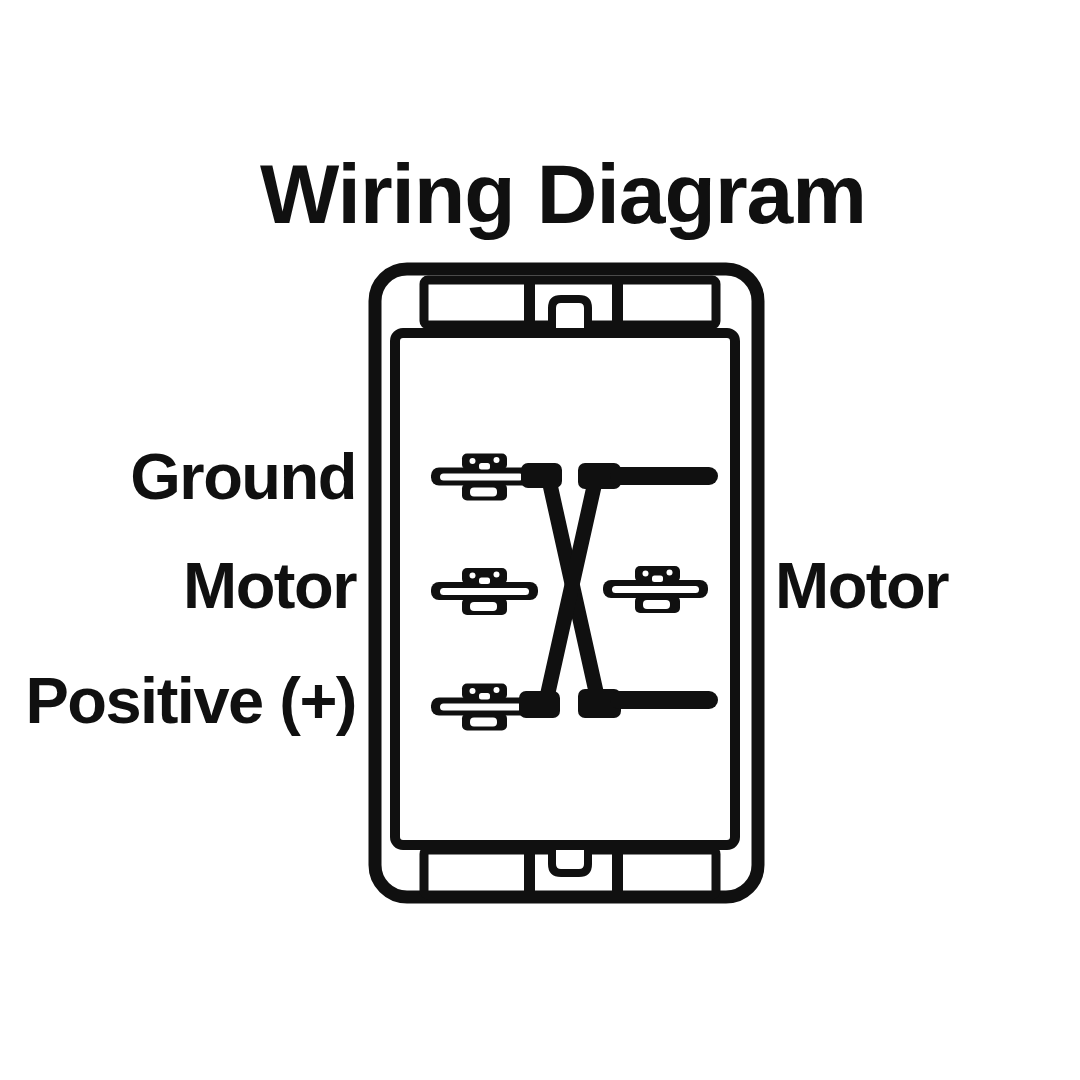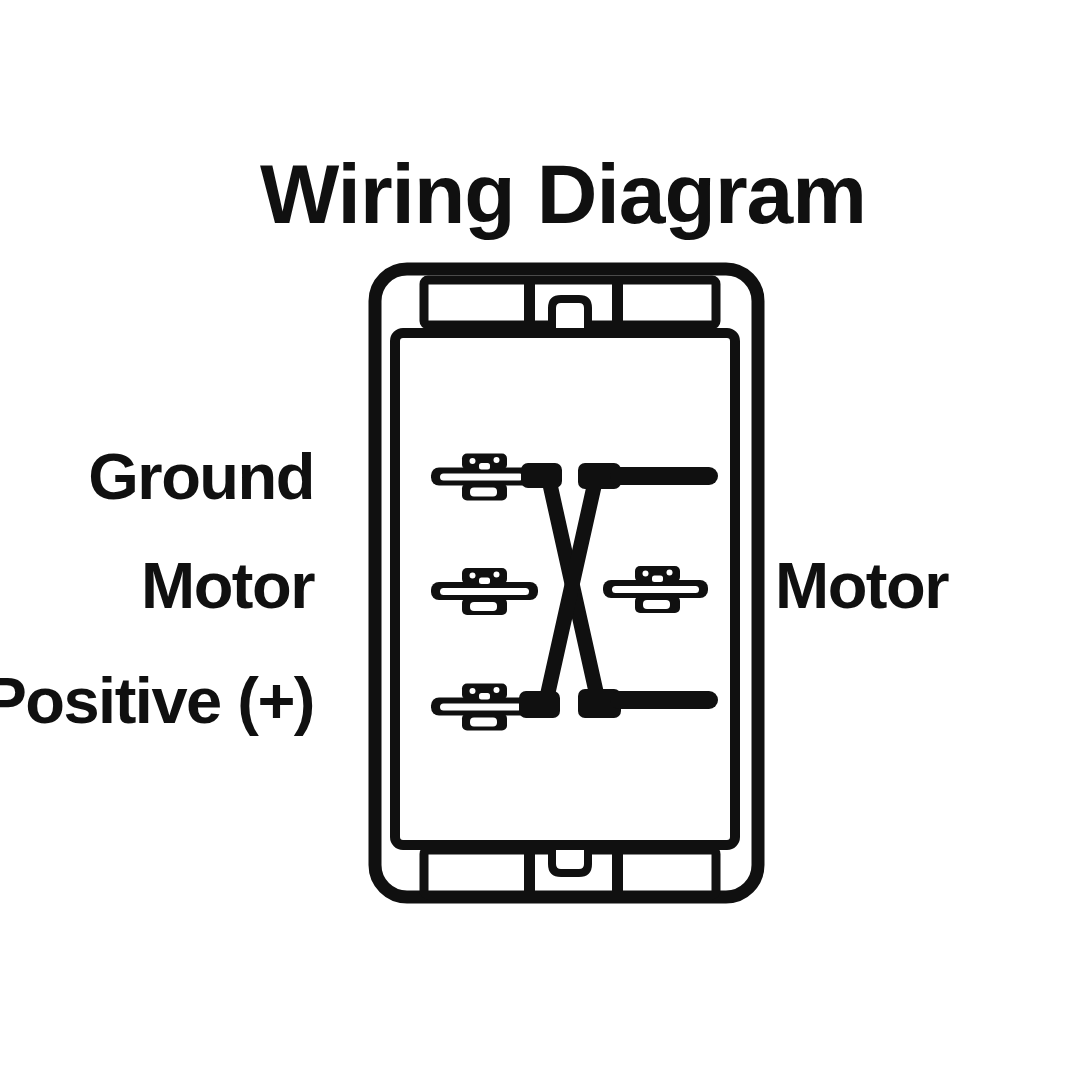--- a/index.html
+++ b/index.html
@@ -18,21 +18,21 @@
     font-size:84px;font-weight:700;line-height:88px;
     letter-spacing:-1px;
     white-space:nowrap;
   }
   .lbl{
     position:absolute;
     font-size:65px;font-weight:700;line-height:65px;
     letter-spacing:-1.5px;
     white-space:nowrap;
   }
-  .lbl-left{right:766px;text-align:right;}
+  .lbl-left{right:724px;text-align:right;}
   .lbl-row1{top:444px;}
   .lbl-row2{top:553px;}
   .lbl-row3{top:668px;text-align:right;}
   .lbl-right{left:775px;top:553px;}
   svg.diagram{position:absolute;left:0;top:0;width:1080px;height:1080px;}
   .ink{fill:#101010;}
   .paper{fill:#ffffff;}
   .outline{fill:#ffffff;stroke:#101010;}
   .outline-open{fill:none;stroke:#101010;}
 </style>

